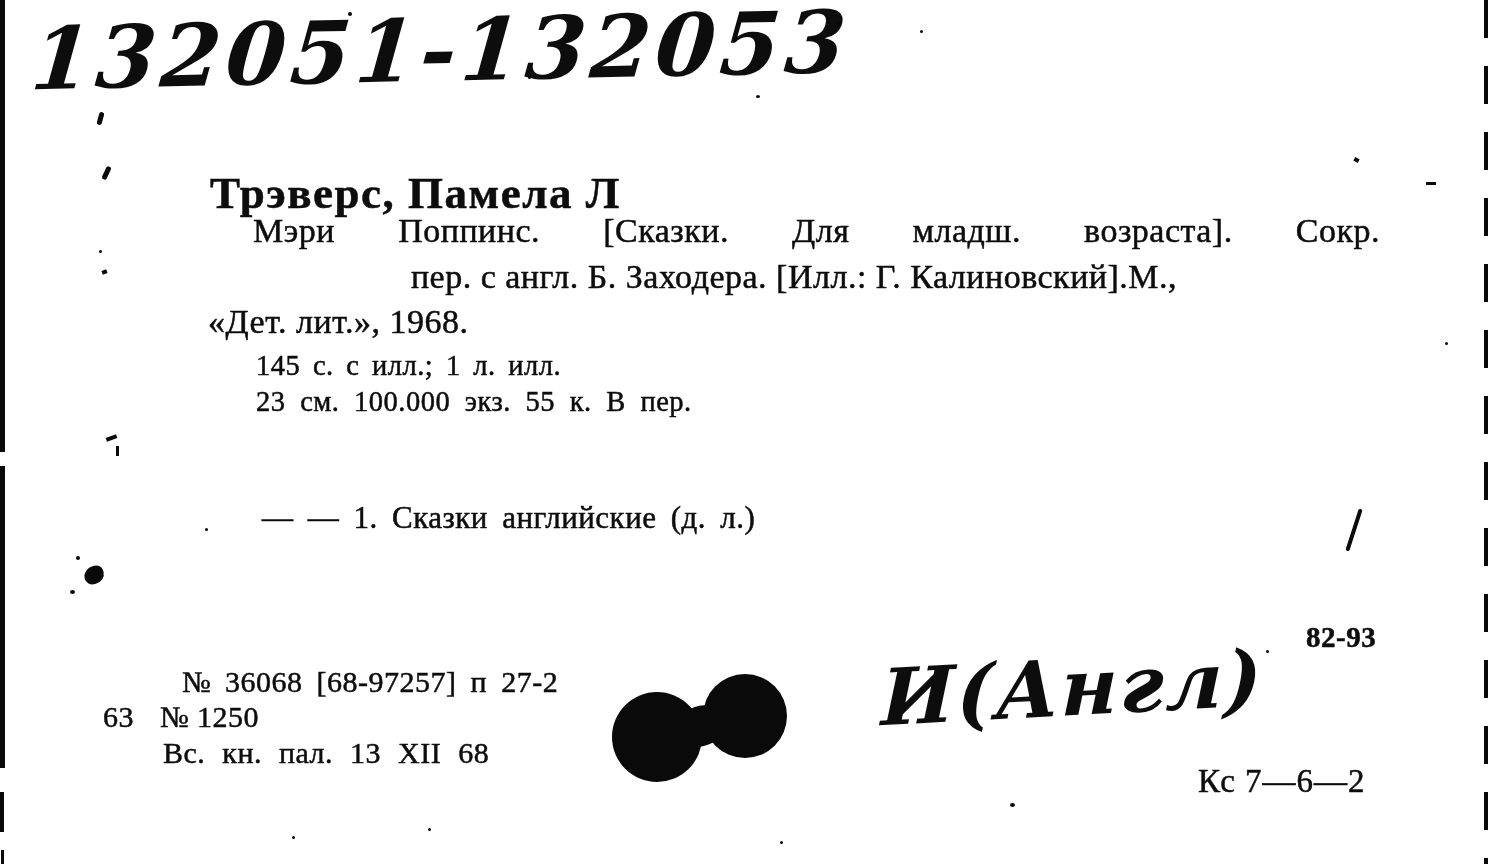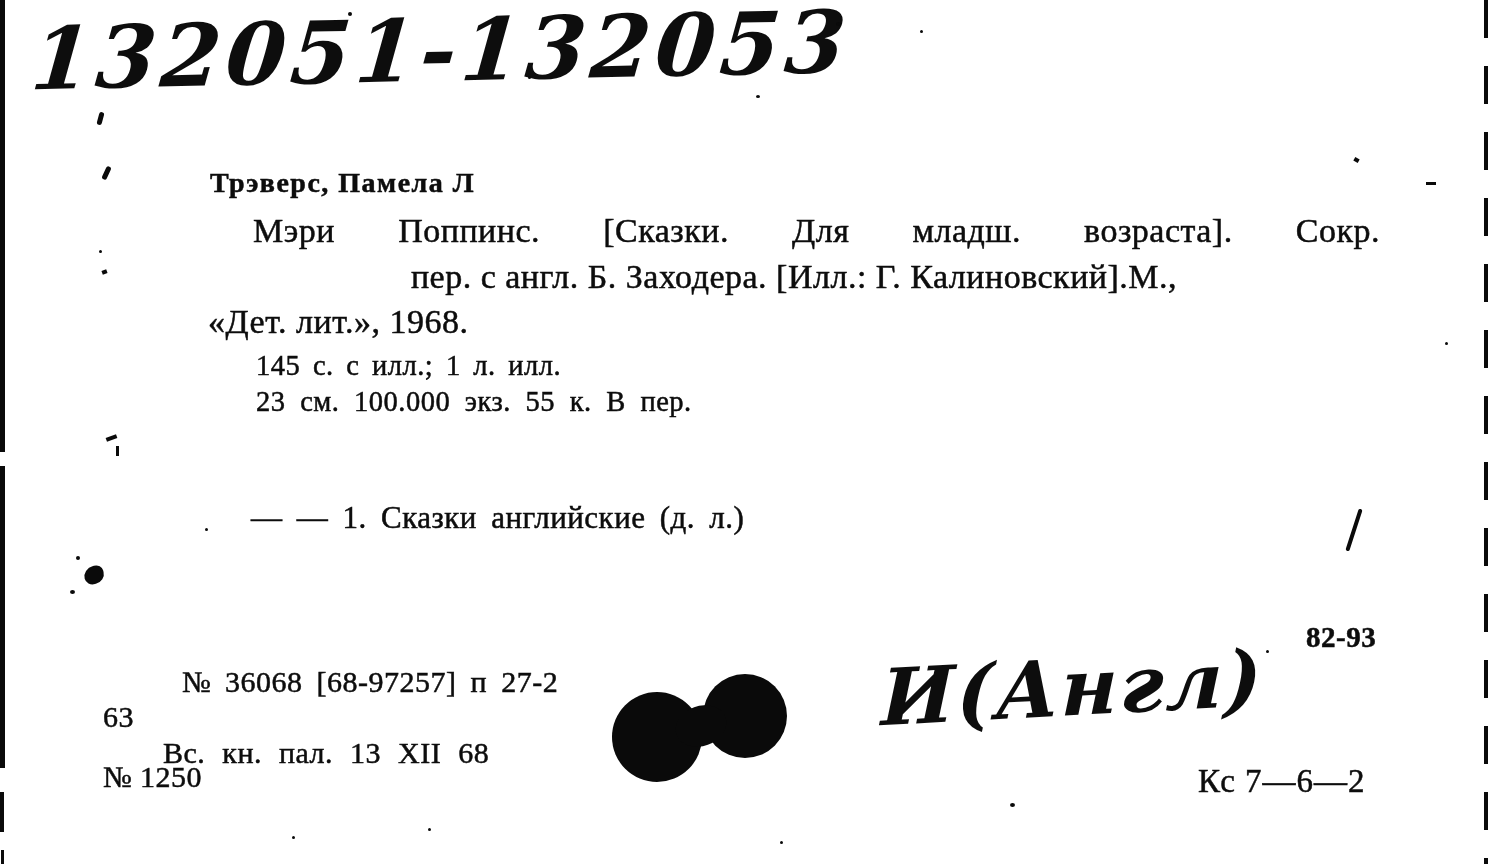--- a/index.html
+++ b/index.html
@@ -10,36 +10,36 @@
     overflow:hidden;
     font-family:"Liberation Serif","DejaVu Serif",serif;
     color:#0d0d0d;
   }
   .printed{
     position:absolute;
     white-space:nowrap;
     -webkit-text-stroke:0.5px #0d0d0d;
     letter-spacing:0.5px;
   }
-  .author{left:210px;top:167px;font-size:28px;font-weight:bold;letter-spacing:1.5px;}
+  .author{left:210px;top:167px;font-size:45px;font-weight:bold;letter-spacing:1.5px;}
   .title-l1{
     left:253px;top:212px;width:1127px;font-size:34px;
     white-space:normal;text-align:justify;text-align-last:justify;
   }
   .title-l2{
     left:208px;top:258px;width:1172px;font-size:34px;
     display:flex;justify-content:center;
   }
   .title-l3{left:208px;top:303px;font-size:34px;}
   .coll-1{left:256px;top:350px;font-size:28.5px;word-spacing:5px;}
   .coll-2{left:256px;top:386px;font-size:28.5px;word-spacing:7px;}
-  .tracing{left:251px;top:500px;font-size:31px;word-spacing:6px;}
+  .tracing{left:262px;top:500px;font-size:31px;word-spacing:6px;}
   .udc{left:1295px;top:621px;font-size:29px;font-weight:bold;margin-left:11px;}
   .reg-1{left:158px;top:665px;font-size:30px;word-spacing:6px;margin-left:24px;}
-  .reg-2{left:103px;top:700px;font-size:30px;display:flex;gap:26px;flex-direction:column;}
+  .reg-2{left:103px;top:700px;font-size:30px;display:flex;gap:26px;}
   .reg-3{left:163px;top:736px;font-size:30px;word-spacing:9px;}
   .shelf{left:1198px;top:730px;font-size:33px;letter-spacing:1px;margin-top:33px;}
   .handwritten{
     position:absolute;white-space:nowrap;
     font-family:"DejaVu Serif",serif;font-style:italic;font-weight:bold;
   }
   .accession{
     left:36px;top:8px;font-size:86px;letter-spacing:5px;
     transform:rotate(-1.2deg) skewX(-6deg);transform-origin:left top;
   }

